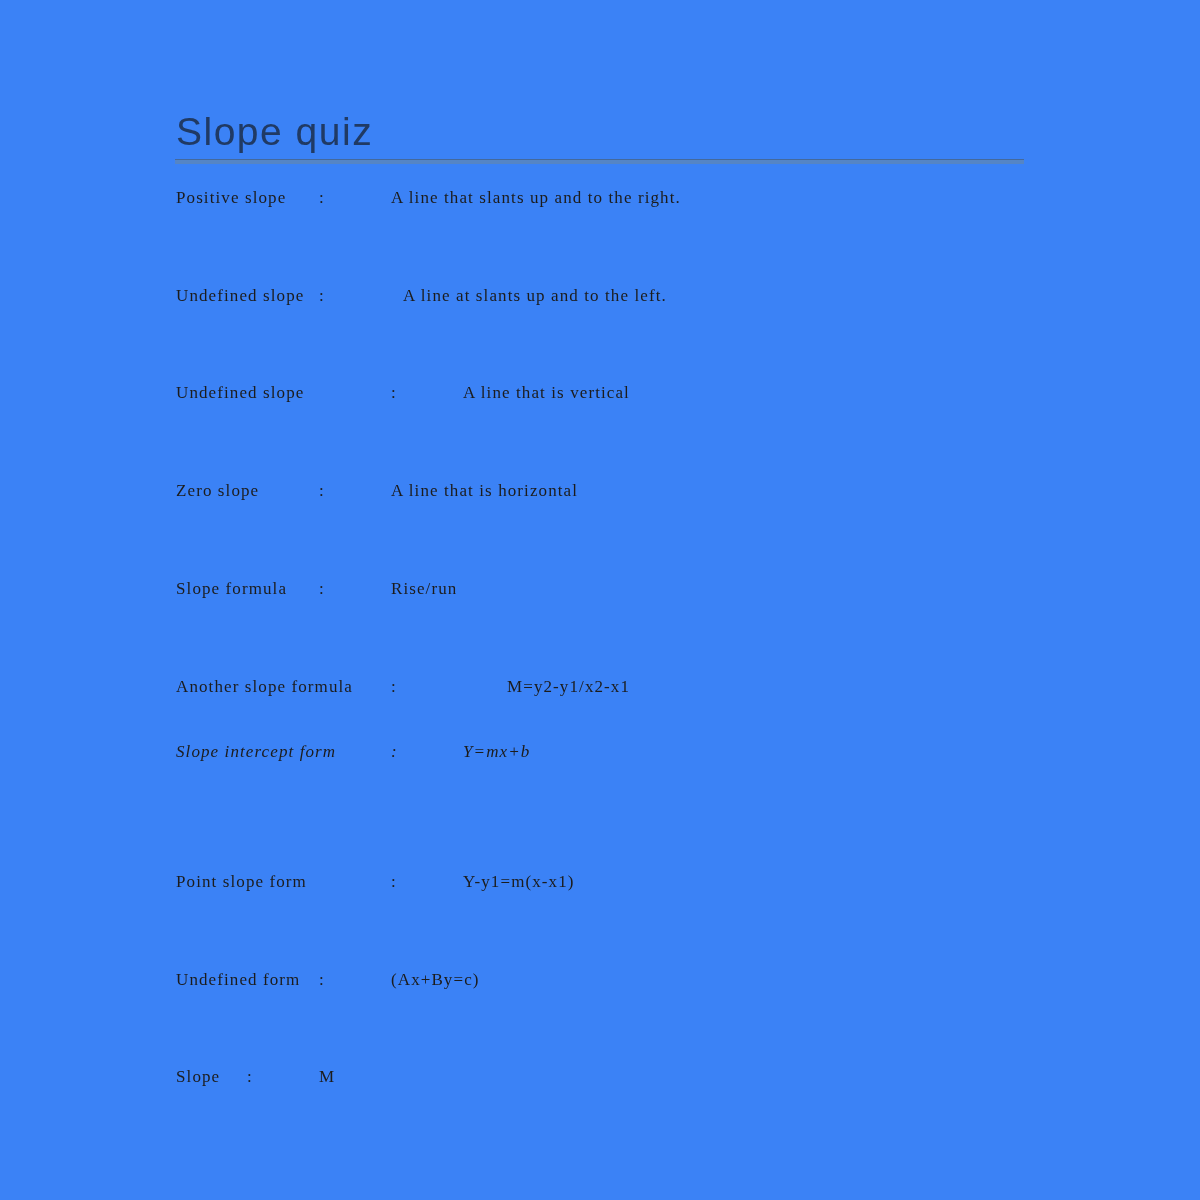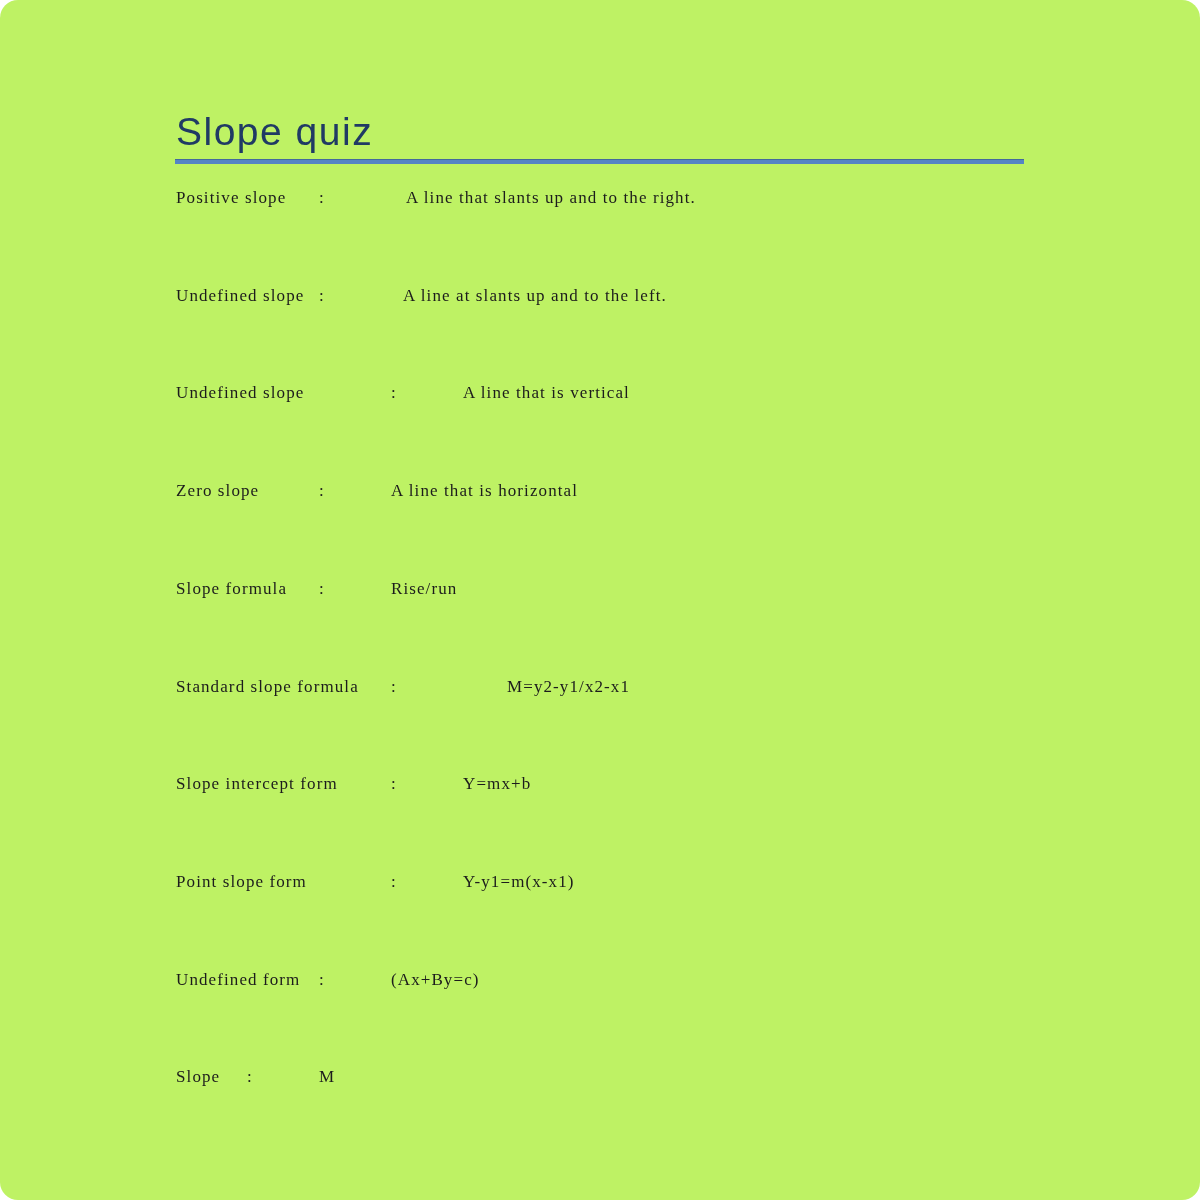--- a/index.html
+++ b/index.html
@@ -4,24 +4,23 @@
 <style>
   html, body {
     margin: 0;
     padding: 0;
     background: #ffffff;
   }
   .page {
     position: relative;
     width: 1200px;
     height: 1200px;
-    background: #bef264;
+    background: #3b82f6;
     overflow: hidden;
     font-family: "Liberation Serif", "DejaVu Serif", serif;
-    border-radius: 18px;
   }
   .doc-title {
     position: absolute;
     left: 176px;
     top: 112px;
     margin: 0;
     font-family: "Liberation Sans", "DejaVu Sans", sans-serif;
     font-weight: 400;
     font-size: 39px;
     line-height: 1.0;
@@ -67,21 +66,21 @@
 </head>
 <body>
 
 <div class="page">
   <h1 class="doc-title">Slope quiz</h1>
   <div class="title-rule"></div>
   <div class="entries" id="entries">
       <div class="entry-row" style="top: 188px;">
         <span class="term">Positive slope</span>
         <span class="colon" style="left: 143px;">:</span>
-        <span class="definition" style="left: 230px; text-align: center;">A line that slants up and to the right.</span>
+        <span class="definition" style="left: 215px; text-align: center;">A line that slants up and to the right.</span>
       </div>
       <div class="entry-row" style="top: 286px;">
         <span class="term">Undefined slope</span>
         <span class="colon" style="left: 143px;">:</span>
         <span class="definition" style="left: 215px; margin-left: 12px;">A line at slants up and to the left.</span>
       </div>
       <div class="entry-row" style="top: 383px;">
         <span class="term">Undefined slope</span>
         <span class="colon" style="left: 215px;">:</span>
         <span class="definition" style="left: 287px;">A line that is vertical</span>
@@ -90,25 +89,25 @@
         <span class="term">Zero slope</span>
         <span class="colon" style="left: 143px;">:</span>
         <span class="definition" style="left: 215px;">A line that is horizontal</span>
       </div>
       <div class="entry-row" style="top: 579px;">
         <span class="term">Slope formula</span>
         <span class="colon" style="left: 143px;">:</span>
         <span class="definition" style="left: 215px;">Rise/run</span>
       </div>
       <div class="entry-row" style="top: 677px;">
-        <span class="term">Standard slope formula</span>
+        <span class="term">Another slope formula</span>
         <span class="colon" style="left: 215px;">:</span>
         <span class="definition" style="left: 287px; margin-left: 44px;">M=y2-y1/x2-x1</span>
       </div>
-      <div class="entry-row" style="top: 774px;">
+      <div class="entry-row" style="top: 742px; font-style: italic;">
         <span class="term">Slope intercept form</span>
         <span class="colon" style="left: 215px;">:</span>
         <span class="definition" style="left: 287px;">Y=mx+b</span>
       </div>
       <div class="entry-row" style="top: 872px;">
         <span class="term">Point slope form</span>
         <span class="colon" style="left: 215px;">:</span>
         <span class="definition" style="left: 287px;">Y-y1=m(x-x1)</span>
       </div>
       <div class="entry-row" style="top: 970px;">

